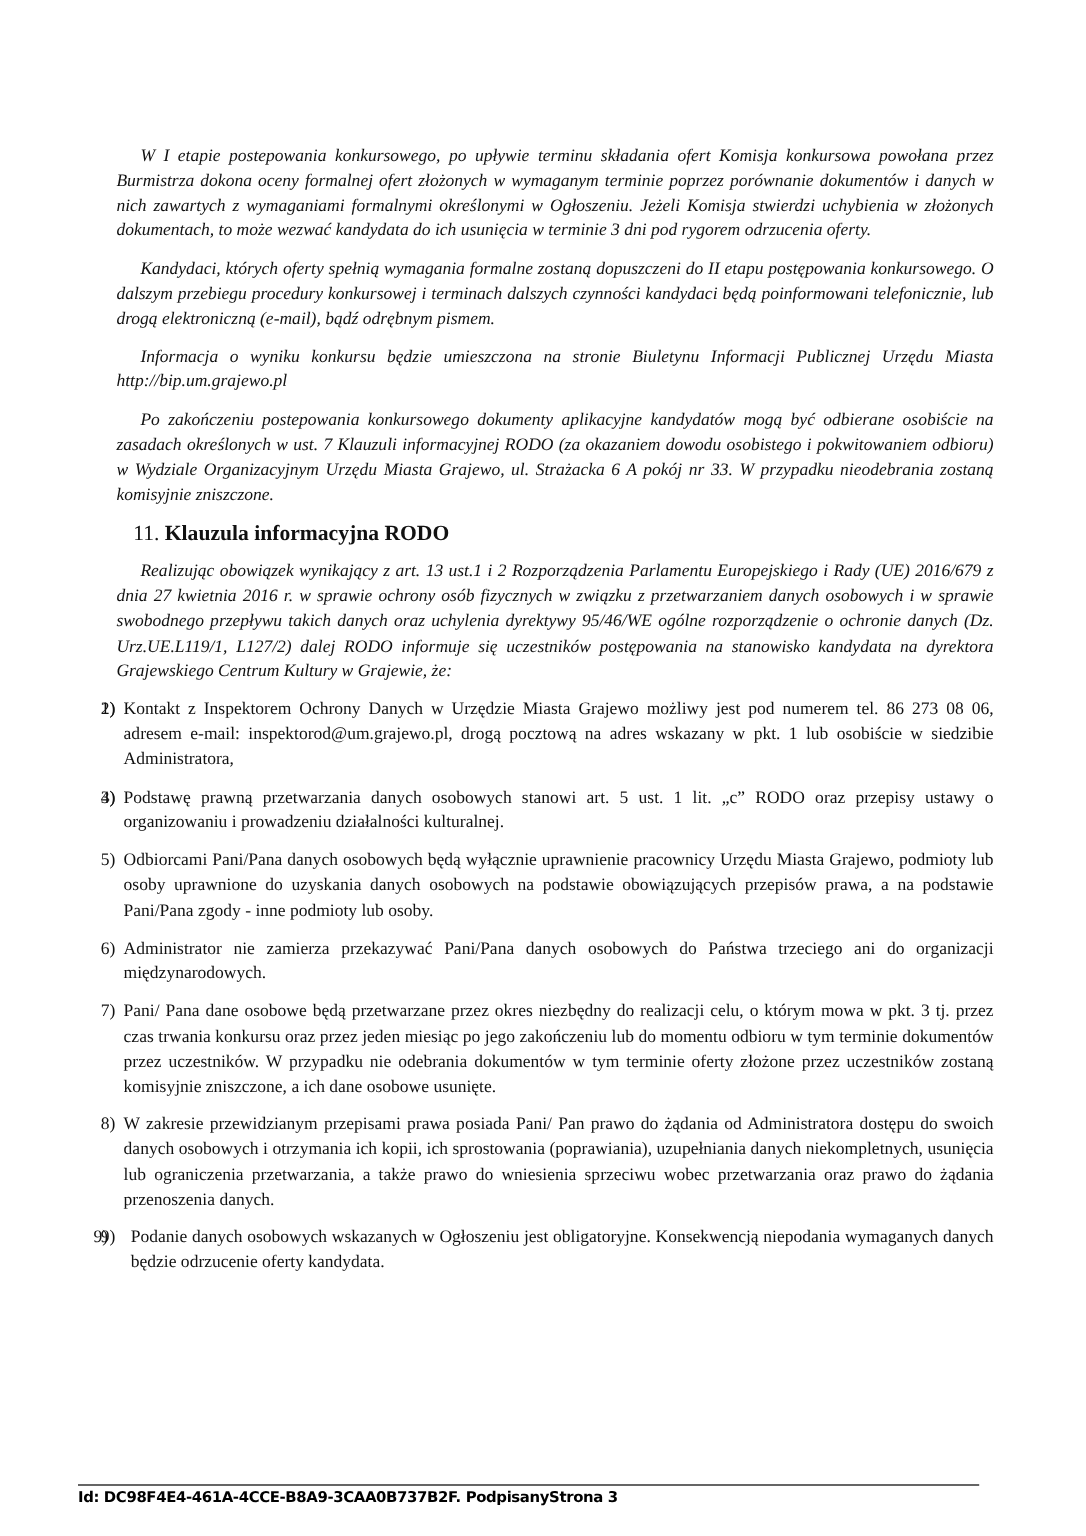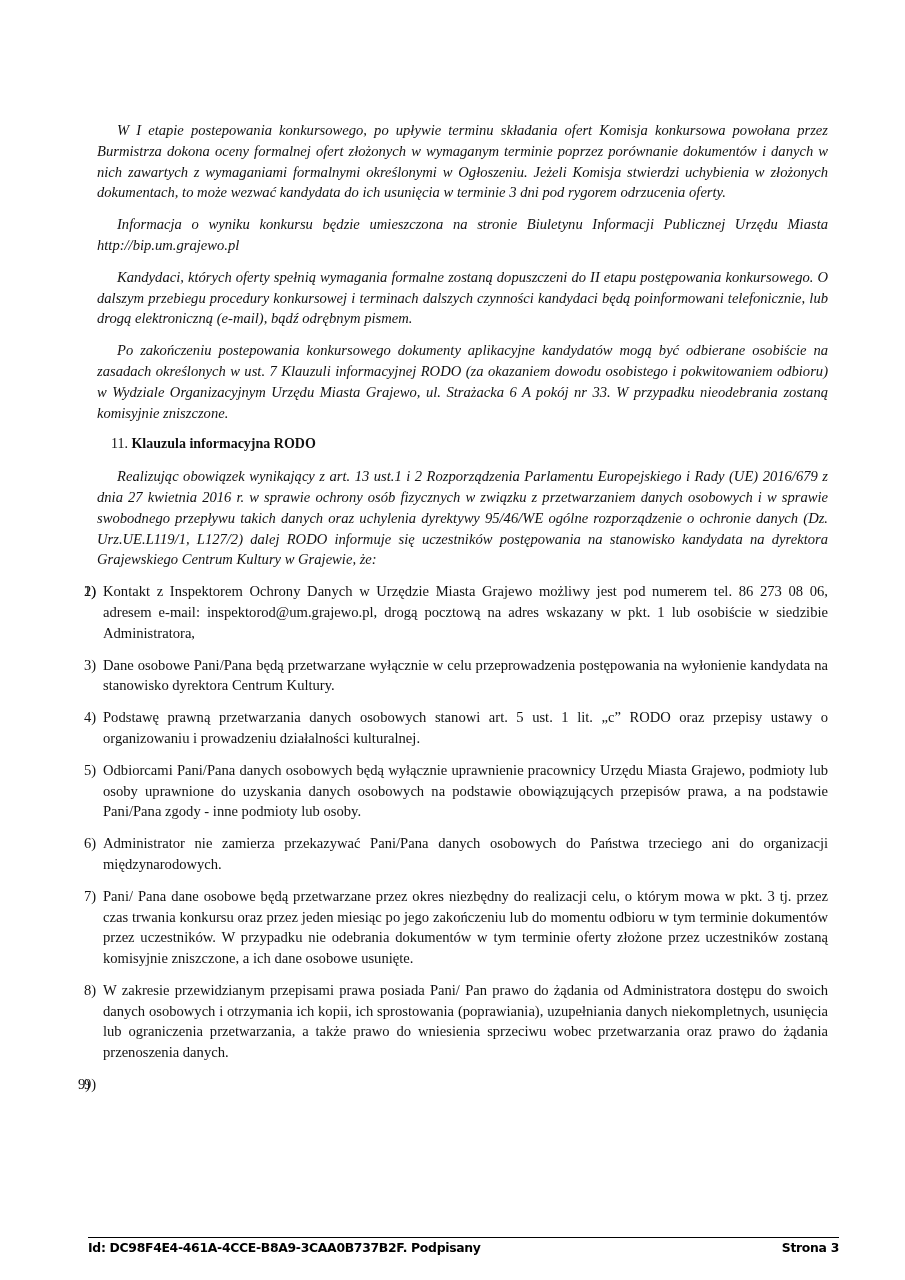--- a/index.html
+++ b/index.html
@@ -25,21 +25,21 @@
     }
     .para {
       text-align: justify;
       text-indent: 20px;
       margin: 0 0 11px 0;
       font-style: italic;
     }
     .heading {
       margin: 0 0 11px 0;
       text-indent: 14px;
-      font-size: 14px;
+      font-size: 18px;
     }
     .heading .num { font-weight: normal; }
     .heading .title { font-weight: bold; }
     .list {
       margin: 0;
       padding: 0;
       list-style: none;
       position: relative;
       left: -13px;
       width: 744px;
@@ -52,61 +52,59 @@
     }
     .list-item .marker {
       position: absolute;
       left: 0;
       top: 0;
     }
     .list-item.wide { padding-left: 25px; }
     .list-item.wide .marker { left: -6px; }
     .footer {
       position: absolute;
-      left: 88px;
+      left: 65px;
       top: 1237px;
       width: 751px;
       border-top: 1px solid #000;
       padding-top: 2px;
       display: flex;
-      justify-content: space-between;
       font-family: "DejaVu Sans", sans-serif;
       font-weight: bold;
       font-size: 12.4px;
       letter-spacing: -0.3px;
       color: #000;
     }
   </style>
 </head>
 <body>
 
 <div class="content">
   <p class="para">W I etapie postepowania konkursowego, po upływie terminu składania ofert Komisja konkursowa powołana przez Burmistrza dokona oceny formalnej ofert złożonych w wymaganym terminie poprzez porównanie dokumentów i danych w nich zawartych z wymaganiami formalnymi określonymi w Ogłoszeniu. Jeżeli Komisja stwierdzi uchybienia w złożonych dokumentach, to może wezwać kandydata do ich usunięcia w terminie 3 dni pod rygorem odrzucenia oferty.</p>
+  <p class="para">Kandydaci, których oferty spełnią wymagania formalne zostaną dopuszczeni do II etapu postępowania konkursowego. O dalszym przebiegu procedury konkursowej i terminach dalszych czynności kandydaci będą poinformowani telefonicznie, lub drogą elektroniczną (e-mail), bądź odrębnym pismem.</p>
   <p class="para">Informacja o wyniku konkursu będzie umieszczona na stronie Biuletynu Informacji Publicznej Urzędu Miasta  http://bip.um.grajewo.pl</p>
-  <p class="para">Kandydaci, których oferty spełnią wymagania formalne zostaną dopuszczeni do II etapu postępowania konkursowego. O dalszym przebiegu procedury konkursowej i terminach dalszych czynności kandydaci będą poinformowani telefonicznie, lub drogą elektroniczną (e-mail), bądź odrębnym pismem.</p>
   <p class="para">Po zakończeniu postepowania konkursowego dokumenty aplikacyjne kandydatów mogą być odbierane osobiście na zasadach określonych w ust. 7 Klauzuli informacyjnej RODO (za okazaniem dowodu osobistego i pokwitowaniem odbioru) w Wydziale Organizacyjnym Urzędu Miasta Grajewo, ul. Strażacka 6 A pokój nr 33. W przypadku nieodebrania zostaną komisyjnie zniszczone.</p>
 
   <p class="heading">
     <span class="num">11.</span>
     <span class="title">Klauzula informacyjna RODO</span>
   </p>
 
   <p class="para">Realizując obowiązek wynikający z art. 13 ust.1 i 2 Rozporządzenia Parlamentu Europejskiego i Rady (UE) 2016/679 z dnia 27 kwietnia 2016 r. w sprawie ochrony osób fizycznych w związku z przetwarzaniem danych osobowych i w sprawie swobodnego przepływu takich danych oraz uchylenia dyrektywy 95/46/WE ogólne rozporządzenie o ochronie danych (Dz. Urz.UE.L119/1, L127/2) dalej RODO informuje się uczestników postępowania na stanowisko kandydata na dyrektora Grajewskiego Centrum Kultury w Grajewie, że:</p>
 
   <ol class="list">
     <li class="list-item">
       <span class="marker">1)</span>
     </li>
     <li class="list-item">
       <span class="marker">2)</span>
       <span>Kontakt z Inspektorem Ochrony Danych w Urzędzie Miasta Grajewo możliwy jest pod numerem tel. 86 273  08 06, adresem e-mail: inspektorod@um.grajewo.pl, drogą pocztową na adres wskazany w pkt. 1 lub osobiście w siedzibie Administratora,</span>
     </li>
     <li class="list-item">
       <span class="marker">3)</span>
-      <span>Dane osobowe Pani/Pana będą przetwarzane wyłącznie w celu przeprowadzenia postępowania na wyłonienie kandydata na stanowisko dyrektora Centrum Kultury.</span>
     </li>
     <li class="list-item">
       <span class="marker">4)</span>
       <span>Podstawę prawną przetwarzania danych osobowych stanowi art. 5 ust. 1 lit. „c” RODO oraz przepisy ustawy o organizowaniu i prowadzeniu działalności kulturalnej.</span>
     </li>
     <li class="list-item">
       <span class="marker">5)</span>
       <span>Odbiorcami Pani/Pana danych osobowych będą wyłącznie uprawnienie pracownicy Urzędu Miasta Grajewo, podmioty lub osoby uprawnione do uzyskania danych osobowych na podstawie obowiązujących przepisów prawa, a na podstawie Pani/Pana zgody - inne podmioty lub osoby.</span>
     </li>
     <li class="list-item">
@@ -119,20 +117,21 @@
     </li>
     <li class="list-item">
       <span class="marker">8)</span>
       <span>W zakresie przewidzianym przepisami prawa posiada Pani/ Pan prawo do żądania od Administratora dostępu do swoich danych osobowych i otrzymania ich kopii, ich sprostowania (poprawiania), uzupełniania danych niekompletnych, usunięcia lub ograniczenia przetwarzania, a także prawo do wniesienia sprzeciwu wobec przetwarzania oraz prawo do żądania przenoszenia danych.</span>
     </li>
     <li class="list-item">
       <span class="marker">9)</span>
     </li>
     <li class="list-item wide">
       <span class="marker">9)</span>
+      <span>Podanie danych osobowych wskazanych w Ogłoszeniu jest obligatoryjne. Konsekwencją niepodania wymaganych danych będzie odrzucenie oferty kandydata.</span>
     </li>
   </ol>
 </div>
 
 <div class="footer">
   <span>Id: DC98F4E4-461A-4CCE-B8A9-3CAA0B737B2F. Podpisany</span>
   <span>Strona 3</span>
 </div>
 
 </body></html>

